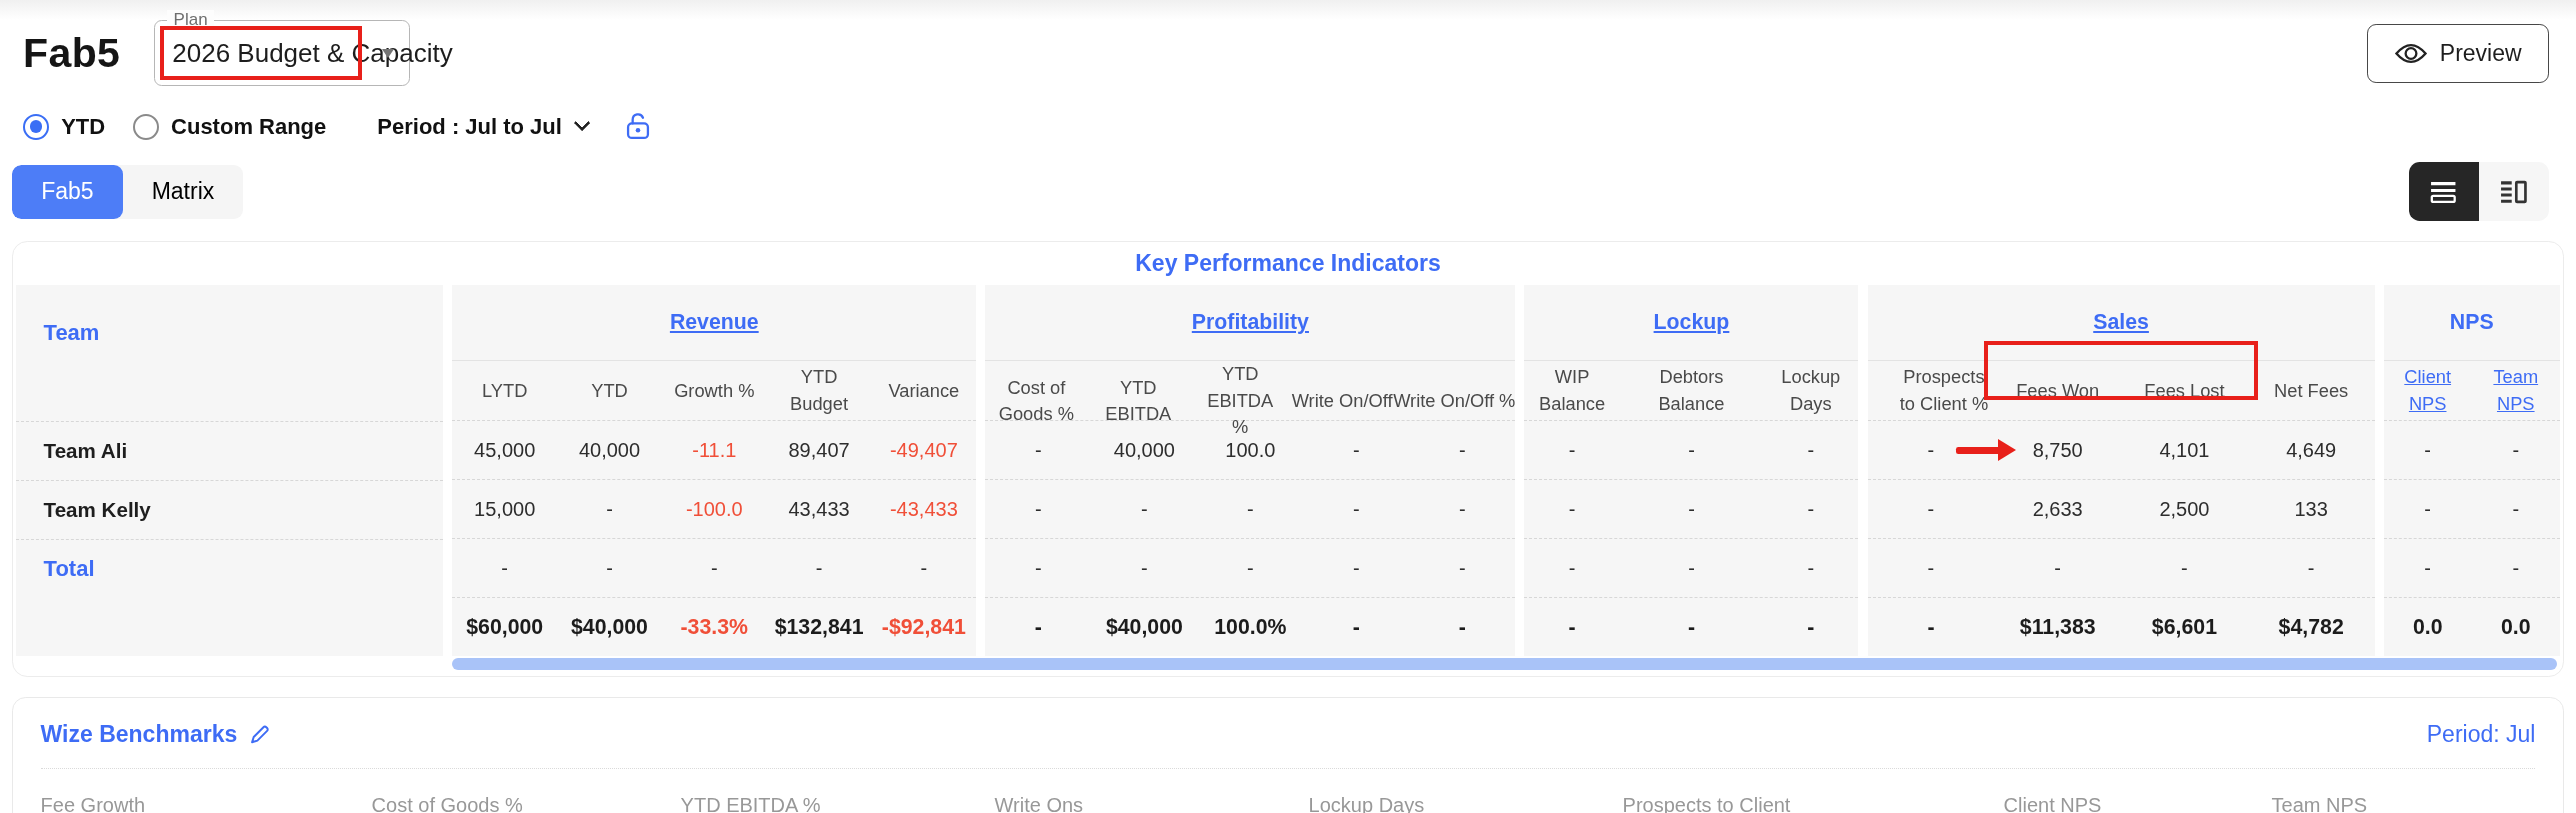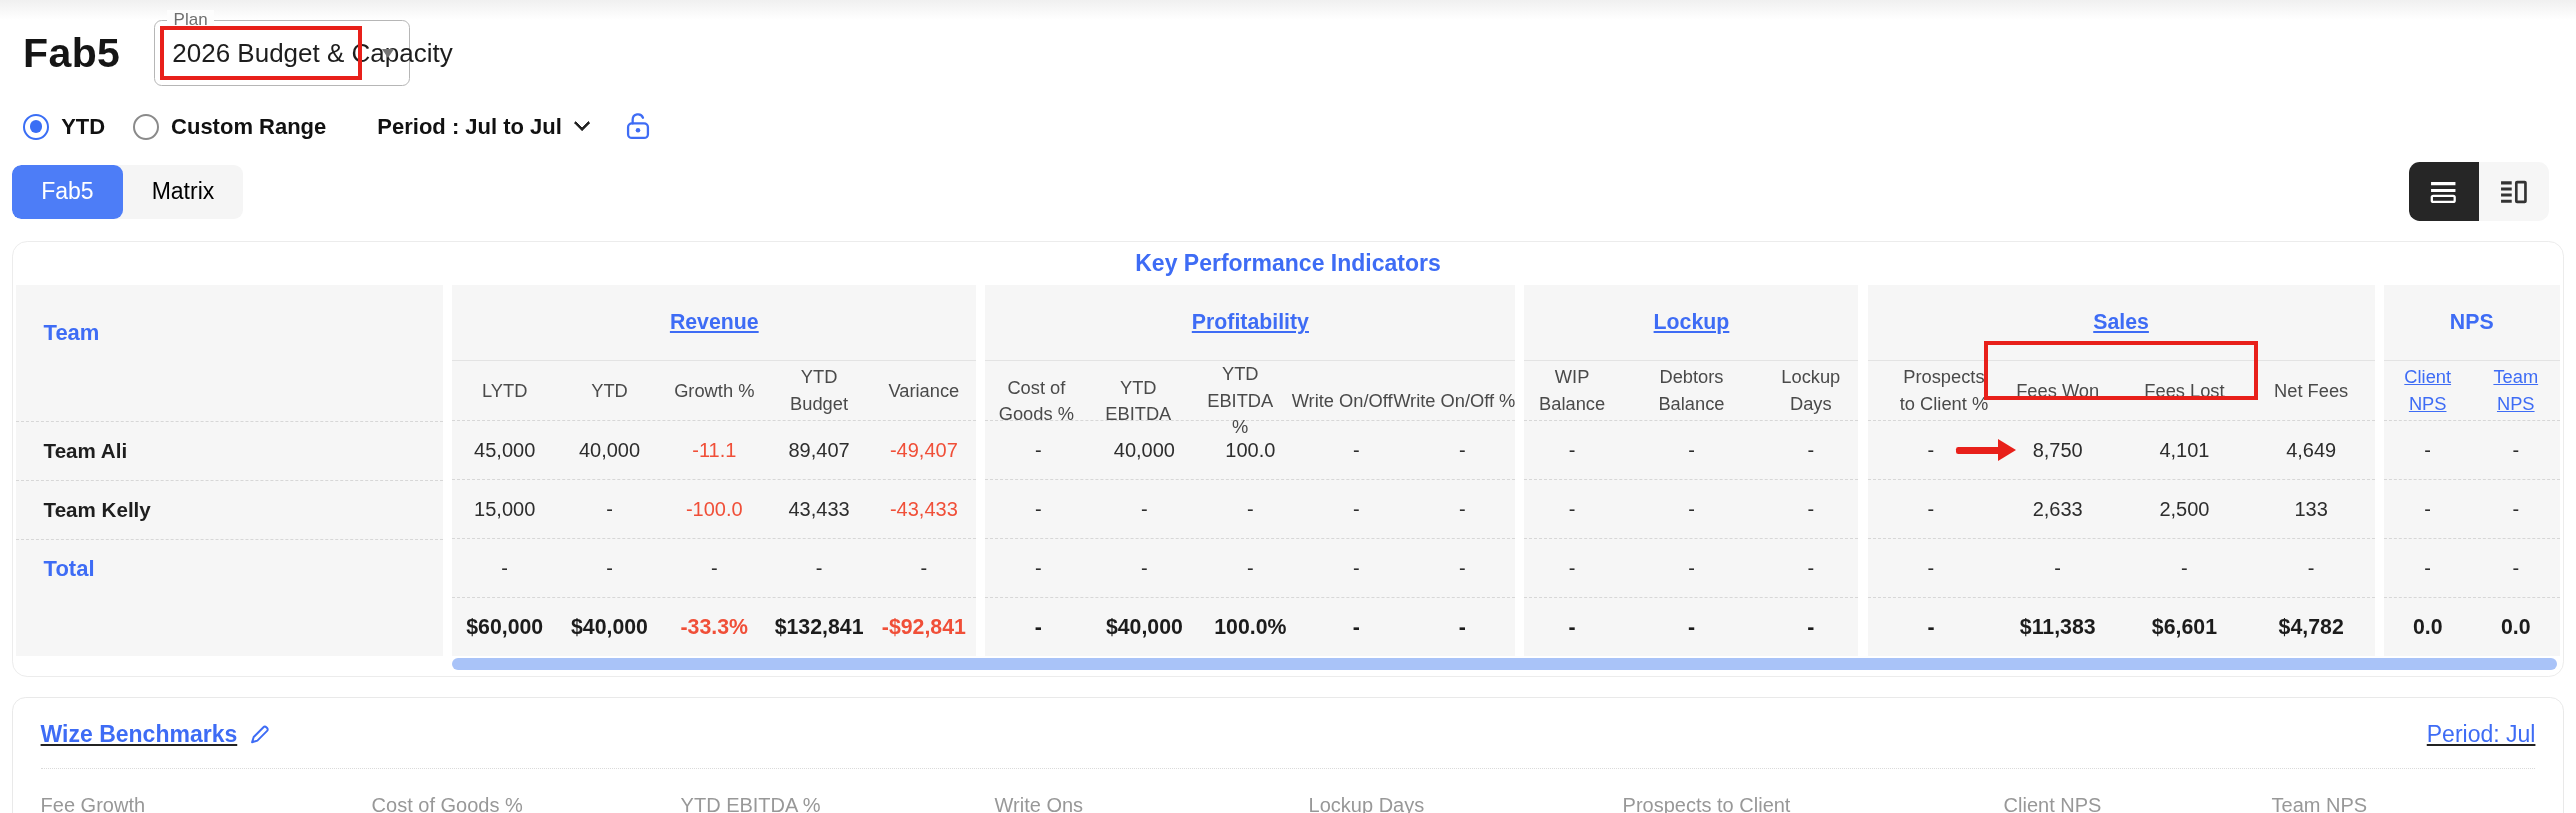--- a/index.html
+++ b/index.html
@@ -73,21 +73,21 @@
   .scroll-thumb { position:absolute; left:439px; right:6.1px; bottom:6.1px; height:12.2px; background:#a9c3f8; border-radius:6.9px; cursor:pointer; }
 
   
   .sales-annot { position:absolute; left:23%; width:54%; top:56px; height:59px; border:4.6px solid #e8201a; pointer-events:none; }
   .arrow-annot { position:absolute; left:88px; top:154px; display:flex; align-items:center; pointer-events:none; }
   .arrow-shaft { width:44px; height:7.6px; background:#e8201a; border-radius:2.3px; }
   .arrow-head { width:0; height:0; border-left:18.3px solid #e8201a; border-top:11.4px solid transparent; border-bottom:11.4px solid transparent; margin-left:-1.5px; }
 
   
   .bench-card { margin:20px 12.2px 0 12.2px; border:1.5px solid #e9e9e9; border-radius:13.7px; background:#fff; padding:23px 27.4px 27.4px 27.4px; }
-  .bench-head { display:flex; justify-content:space-between; align-items:center;text-decoration:underline; }
+  .bench-head { display:flex; justify-content:space-between; align-items:center; }
   .bench-title { display:flex; align-items:center; gap:12.2px; font-size:23px; font-weight:600; color:#3e6cf5; }
   .bench-period { font-size:23px; font-weight:500; color:#3e6cf5; }
   .bench-divider { border-top:1.5px dotted #dadada; margin-top:20px; }
   .bench-items { display:flex; margin-top:24.4px; }
   .bench-item:nth-child(1){ width:331px; } .bench-item:nth-child(2){ width:309px; }
   .bench-item:nth-child(3){ width:314px; } .bench-item:nth-child(4){ width:314px; }
   .bench-item:nth-child(5){ width:314px; } .bench-item:nth-child(6){ width:381px; }
   .bench-item:nth-child(7){ width:268px; } .bench-item:nth-child(8){ flex:1; }
   .bl { font-size:20px; color:#989898; }
 </style>
@@ -99,20 +99,29 @@
   <div class="topbar">
     <div class="topbar-left">
       <div class="app-title">Fab5</div>
       <div class="plan-select">
         <span class="plan-label">Plan</span>
         <span class="plan-value">2026 Budget &amp; Capacity</span>
         <span class="select-caret"></span>
         <span class="plan-annot"></span>
       </div>
     </div>
+    <button class="preview-btn">
+      <span style="display:flex;">
+        <svg width="34" height="23" viewBox="0 0 44 30">
+            <path d="M3 15 Q22 -7 41 15 Q22 37 3 15 Z" fill="none" stroke="#222" stroke-width="3"></path>
+            <circle cx="22" cy="15" r="7" fill="none" stroke="#222" stroke-width="3"></circle>
+          </svg>
+      </span>
+      <span>Preview</span>
+    </button>
   </div>
 
   <div class="controls">
     <div class="radio-opt">
       <span class="radio on"></span>
       <span>YTD</span>
     </div>
     <div class="radio-opt custom-range">
       <span class="radio"></span>
       <span>Custom Range</span>

